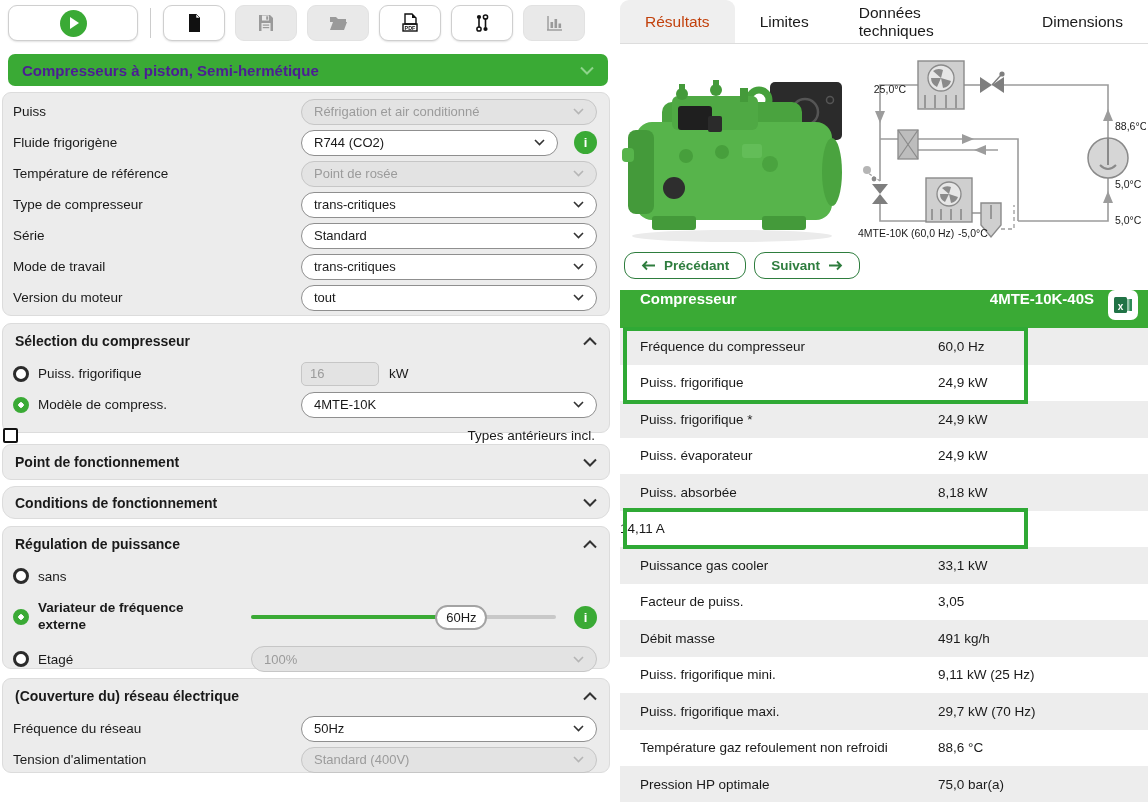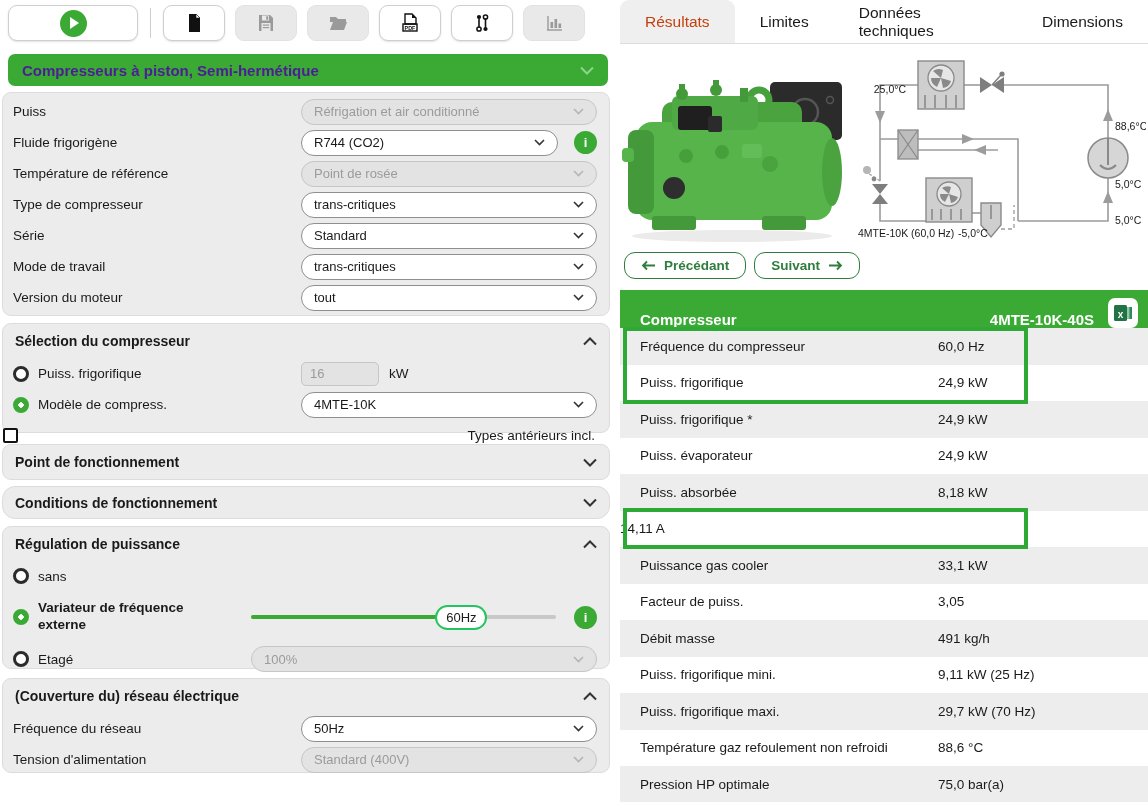--- a/index.html
+++ b/index.html
@@ -72,41 +72,41 @@
 
   .crow { display:flex; align-items:center; min-height:30px; padding:0 12px 0 10px; }
   .crow .optwrap { flex:0 0 238px; display:flex; align-items:center; }
   .two-line { line-height:1.25;font-weight:bold; }
   .slider { position:relative; flex:1; height:26px; margin-right:18px; }
   .slider .track { position:absolute; left:0; right:0; top:11px; height:4px;
     background:#c8c8c8; border-radius:2px; }
   .slider .fill { position:absolute; left:0; width:69%; top:11px; height:4px;
     background:#3aaa35; border-radius:2px; }
   .slider .pill { position:absolute; left:calc(69% - 26px); top:1px; width:52px; height:25px;
-    background:#fff; border:2px solid #22c55e; border-radius:13px; display:flex;
+    background:#fff; border:2px solid #a3a3a3; border-radius:13px; display:flex;
     align-items:center; justify-content:center; font-size:13px; color:#1a1a1a; cursor:grab; }
 
   
   .right { position:absolute; left:620px; top:0; width:528px; height:802px; }
   .tabbar { display:flex; height:44px; border-bottom:1px solid #ddd; }
   .tab { padding:0 25px; display:flex; align-items:center; font-size:15.5px; cursor:pointer; }
   .tab.active { background:#efefef; color:#c2410c; border-radius:9px 9px 0 0; }
 
   .media { position:absolute; left:0; top:48px; width:528px; height:202px; }
   .comp-img { position:absolute; left:2px; top:12px; }
   .circuit { position:absolute; left:238px; top:5px; }
 
   .navrow { position:absolute; left:4px; top:252px; display:flex; gap:8px; }
   .nav-btn { display:flex; align-items:center; gap:8px; height:27px; padding:0 16px;
     border:1.7px solid #2e7d3e; border-radius:11px; background:#fff; color:#2e7d3e;
     font-weight:bold; font-size:13.5px; cursor:pointer;
     font-family:"Liberation Sans", sans-serif; }
 
   .results { position:absolute; left:0; top:290px; width:528px; }
-  .res-head { display:flex; align-items:flex-end; height:38px; background:#3aaa35;
+  .res-head { display:flex; align-items:flex-start; height:38px; background:#3aaa35;
     color:#fff; font-weight:bold; font-size:15px; }
   .res-head .h-left { padding-left:20px; }
   .res-head .h-right { margin-left:auto; }
   .xl-btn { width:30px; height:30px; background:#fff; border-radius:7px; margin:0 10px 0 14px;
     display:flex; align-items:center; justify-content:center; cursor:pointer; border:none; }
   .res-row { display:flex; align-items:center; height:36.5px; font-size:13.5px; background:#fff; }
   .res-row.alt { background:#ededed; }
   .res-row .lbl { flex:0 0 318px; padding-left:20px; }
   .hl-box { position:absolute; left:3px; width:405px; border:4px solid #2fa935;
     pointer-events:none; }

